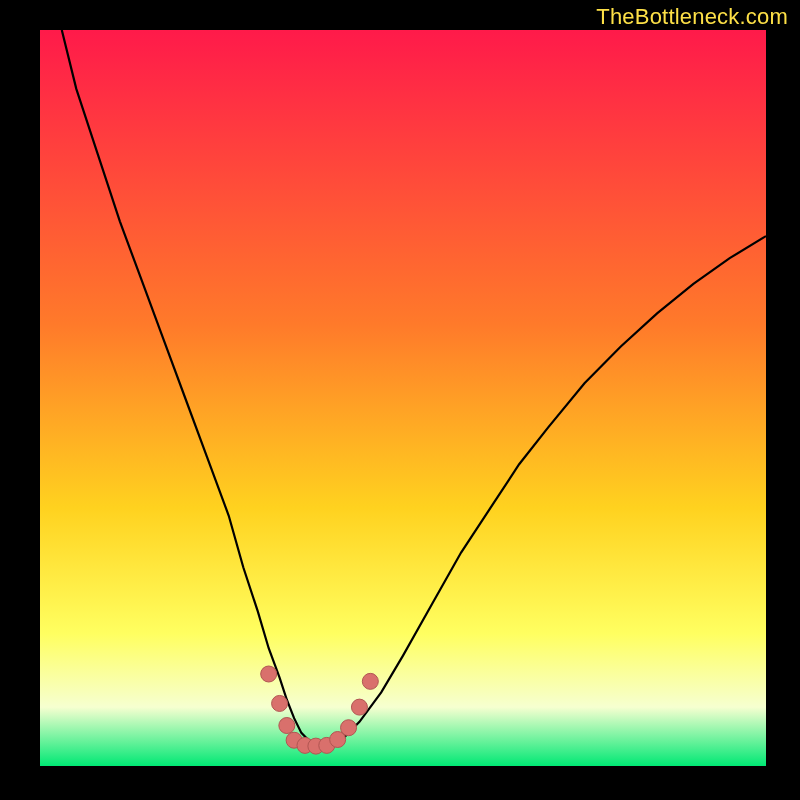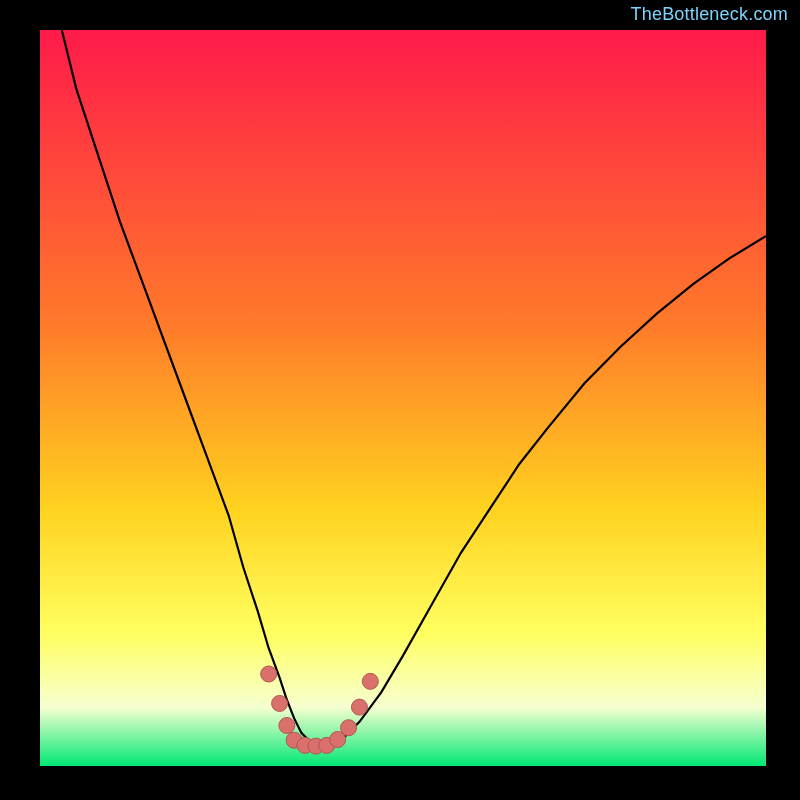--- a/index.html
+++ b/index.html
@@ -23,22 +23,22 @@
     position: absolute;
     left: 40px;
     top: 30px;
     width: 726px;
     height: 736px;
   }
   .watermark {
     position: absolute;
     top: 4px;
     right: 12px;
-    color: #7dd3fc;
-    font-size: 18px;
+    color: #fde047;
+    font-size: 22px;
     font-weight: 500;
     letter-spacing: 0.2px;
     user-select: none;
   }
 </style>
 </head>
 <body>
 
 <div class="frame">
   <div class="watermark">TheBottleneck.com</div>

